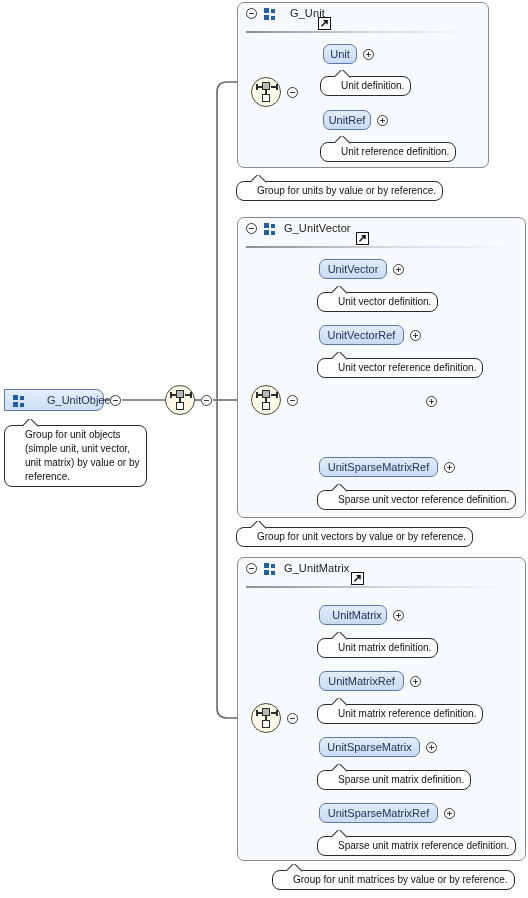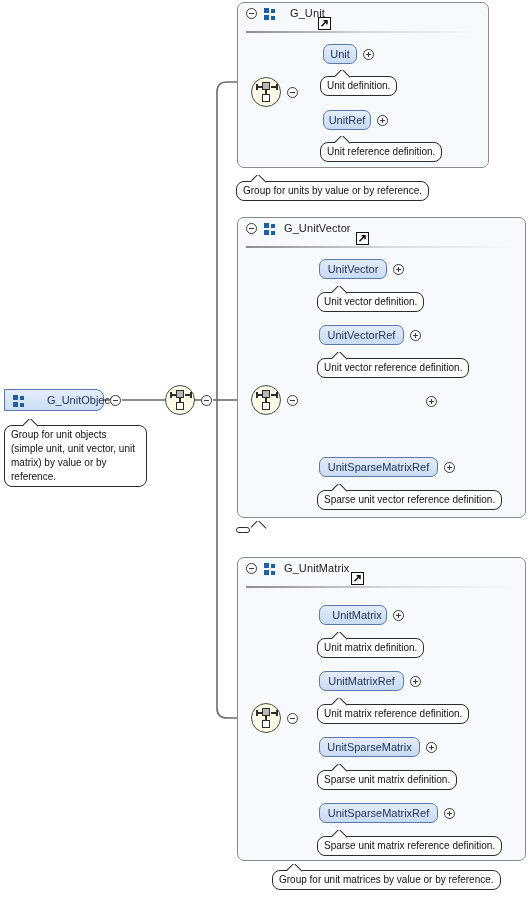--- a/index.html
+++ b/index.html
@@ -74,21 +74,21 @@
   }
 
   
   .callout{
     position:absolute;
     border:1.2px solid #2b2b2b;
     border-radius:8px;
     background:#ffffff;
     box-sizing:border-box;
     font-size:10px;color:#111;
-    padding:2px 6px 2px 6px;
+    padding:2px 6px 2px 20px;
     line-height:14px;
     white-space:nowrap;
   }
   .callout.multi{white-space:normal;}
   .callout .tip{
     position:absolute;top:-7px;width:16px;height:8px;overflow:hidden;
   }
   .callout .tip:before{
     content:"";position:absolute;left:1px;top:1px;width:11px;height:11px;
     background:#ffffff;border-left:1.2px solid #2b2b2b;border-top:1.2px solid #2b2b2b;
@@ -303,20 +303,21 @@
     <span>UnitSparseMatrixRef</span>
   </div>
   <span class="plus-circle" style="left:444px;top:462px;"></span>
   <div class="callout" style="left:317px;top:490px;">
     <span class="tip" style="left:14px;"></span>
     <span>Sparse unit vector reference definition.</span>
   </div>
 
   <div class="callout" style="left:236px;top:527px;">
     <span class="tip" style="left:14px;"></span>
+    <span>Group for unit vectors by value or by reference.</span>
   </div>
 
   <div class="group-box" style="left:237px;top:557px;width:289px;height:304px;">
     <div class="group-head">
       <span class="minus-circle" style="left:8px;top:5px;"></span>
       <span class="grp-glyph" style="left:26px;top:5px;">
         <i class="a"></i>
           <i class="b"></i>
           <i class="c"></i>
           <i class="d"></i>

